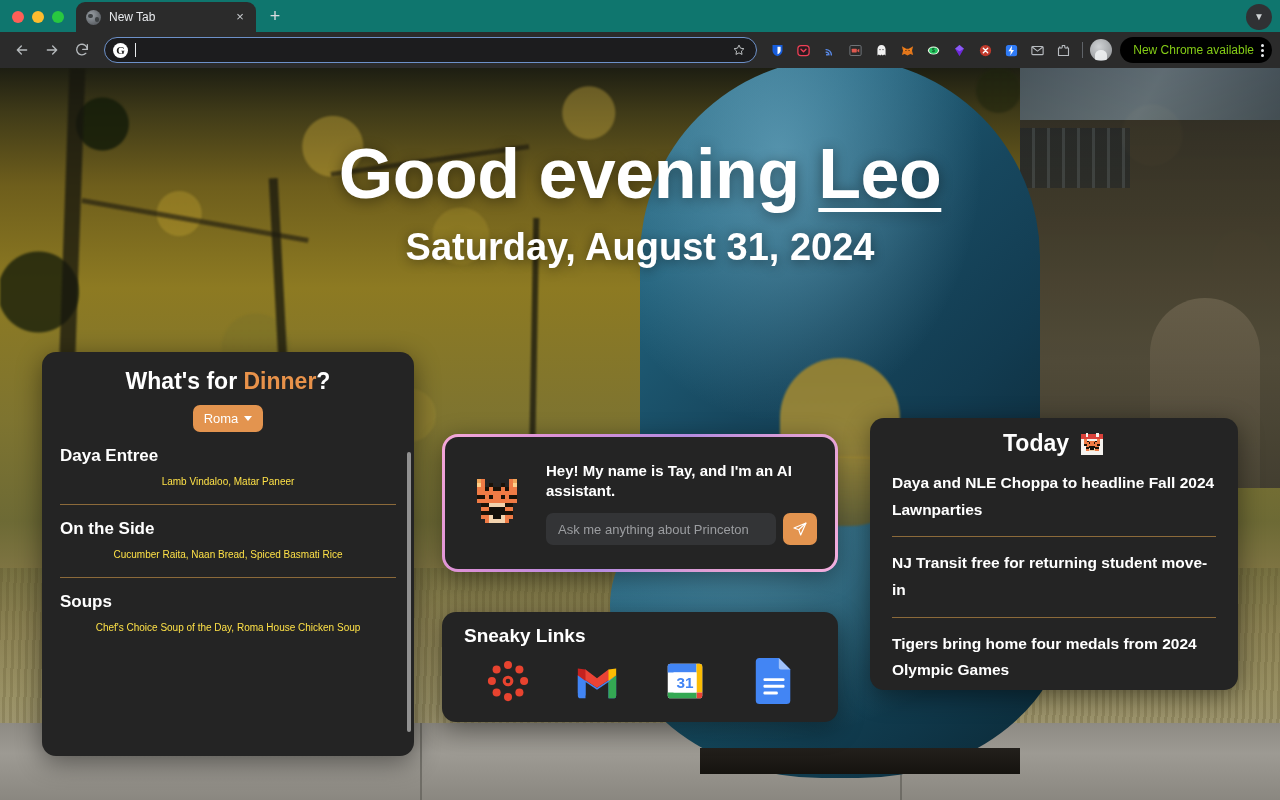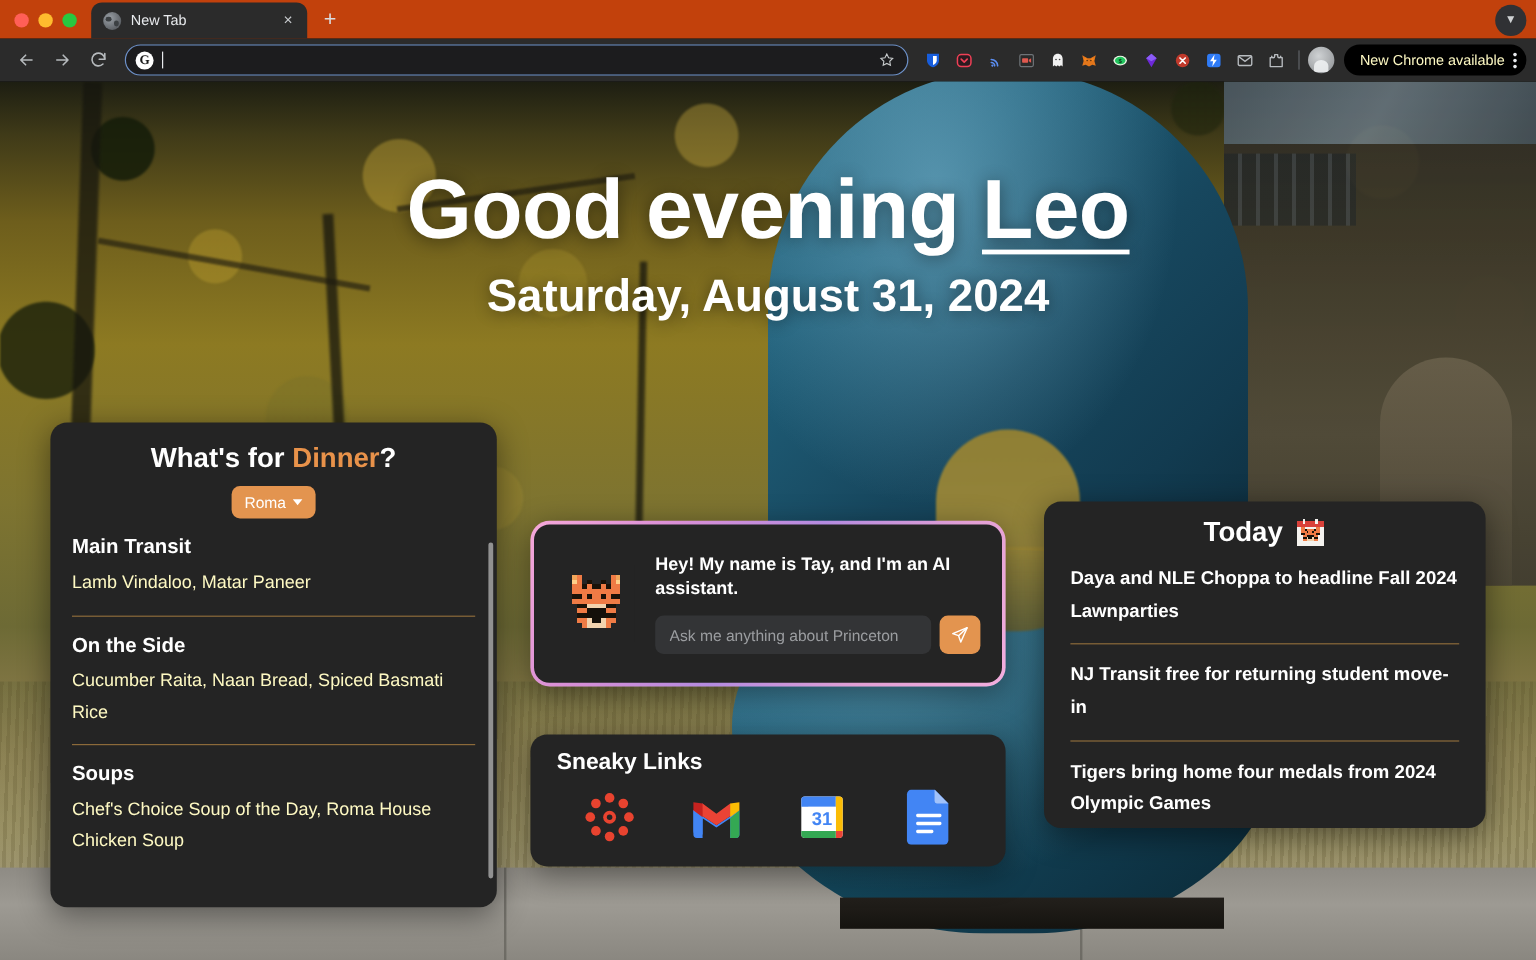--- a/index.html
+++ b/index.html
@@ -7,21 +7,21 @@
     width: 1280px; height: 800px;
     overflow: hidden;
     font-family: "Liberation Sans", sans-serif;
     background: #000;
   }
 
   
   .browser { width: 1280px; height: 800px; position: relative; background: #000; }
 
   .tabstrip {
-    height: 32px; background: #c2410c;
+    height: 32px; background: #0f766e;
     display: flex; align-items: flex-end; padding-left: 12px; position: relative;
   }
   .traffic { display: flex; align-items: center; gap: 8px; padding: 0 12px 9px 0; }
   .dot { width: 12px; height: 12px; border-radius: 50%; }
   .dot.red { background: #ff5f57; }
   .dot.yellow { background: #febc2e; }
   .dot.green { background: #28c840; }
 
   .tab {
     height: 30px; width: 180px; background: #2b2b2b;
@@ -111,21 +111,21 @@
   }
   .avatar-btn::after {
     content: ""; position: absolute; left: 5px; top: 11px;
     width: 12px; height: 10px; border-radius: 50% 50% 0 0; background: #f1f3f4; opacity: .85;
   }
   .chrome-pill {
     height: 26px; border-radius: 13px; background: #000;
     display: flex; align-items: center; gap: 7px; padding: 0 8px 0 13px;
     margin-left: 6px; flex: 0 0 auto;
   }
-  .chrome-pill-text { color: #fef9c3; font-size: 12px; white-space: nowrap; }
+  .chrome-pill-text { color: #84cc16; font-size: 12px; white-space: nowrap; }
   .kebab { display: flex; flex-direction: column; gap: 2px; align-items: center; }
   .kebab i { width: 3px; height: 3px; border-radius: 50%; background: #e8eaed; display: block; }
 
   
   .page {
     position: absolute; left: 0; top: 68px; width: 1280px; height: 732px;
     overflow: hidden;
   }
   .bg-photo {
     position: absolute; inset: 0;
@@ -270,21 +270,21 @@
     background: #e3944f; color: #fff; border: 0; border-radius: 7px;
     padding: 6px 11px; font-size: 13px; font-family: "Liberation Sans", sans-serif;
   }
   .caret-down {
     width: 0; height: 0; border-left: 4.5px solid transparent; border-right: 4.5px solid transparent;
     border-top: 5px solid #fff;
   }
   .menu-section { padding: 14px 0 14px 0; }
   .menu-section + .menu-section { border-top: 1px solid #8c6a3a; }
   .menu-h { font-size: 17px; font-weight: bold; color: #fff; }
-  .menu-items { font-size: 15px; color: #fef9c3; line-height: 1.72; margin-top: 7px; }
+  .menu-items { font-size: 10px; color: #fde047; line-height: 1.72; margin-top: 7px; text-align: center; }
   .dinner-scroll {
     position: absolute; right: 3px; top: 100px; width: 4px; height: 280px;
     border-radius: 2px; background: rgba(235,235,235,.55);
   }
 
   
   .tay-card {
     position: absolute; left: 442px; top: 366px; width: 396px; height: 138px;
     border-radius: 16px; padding: 3px;
     background: linear-gradient(125deg, #f5a8d8 0%, #d98fd6 25%, #b48be0 50%, #e2a0d4 75%, #f3aede 100%);
@@ -525,21 +525,21 @@
         <div class="dinner-title"><span>What's for </span><span class="accent">Dinner</span><span>?</span></div>
 
         <div class="hall-wrap">
           <div class="hall-select">
             <span>Roma</span>
             <span class="caret-down"></span>
           </div>
         </div>
 
         <div class="menu-section">
-          <div class="menu-h">Main Transit</div>
+          <div class="menu-h">Daya Entree</div>
           <div class="menu-items">Lamb Vindaloo, Matar Paneer</div>
         </div>
         <div class="menu-section">
           <div class="menu-h">On the Side</div>
           <div class="menu-items">Cucumber Raita, Naan Bread, Spiced Basmati Rice</div>
         </div>
         <div class="menu-section">
           <div class="menu-h">Soups</div>
           <div class="menu-items">Chef's Choice Soup of the Day, Roma House Chicken Soup</div>
         </div>

